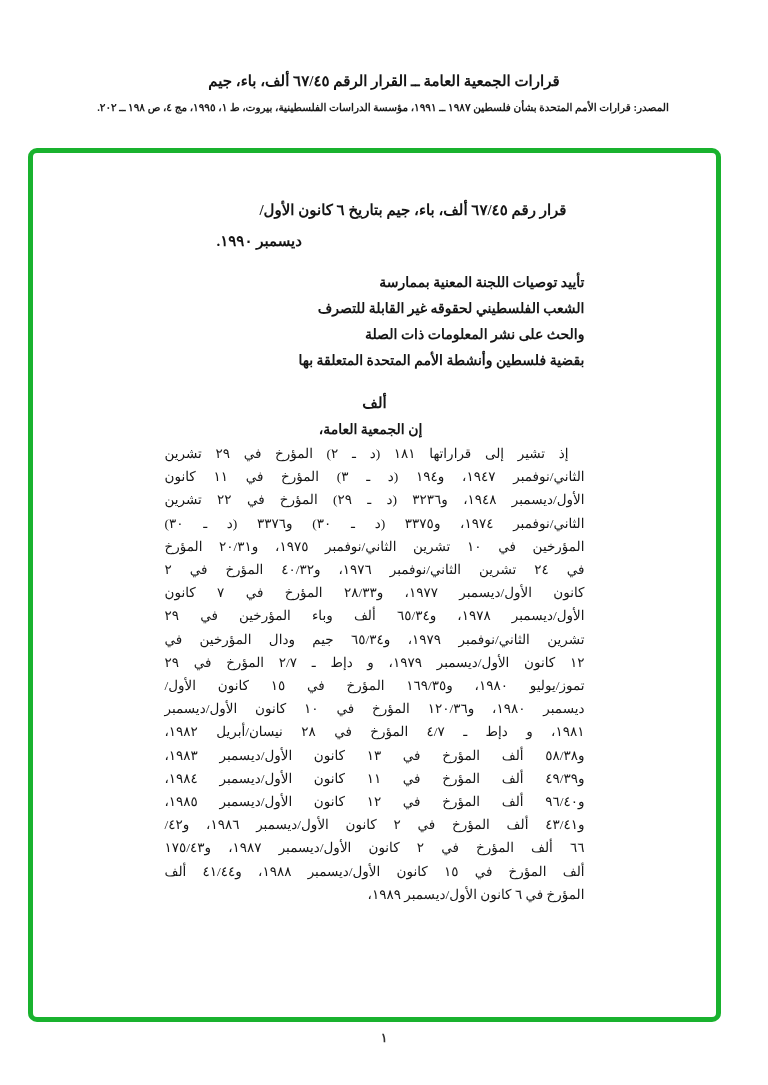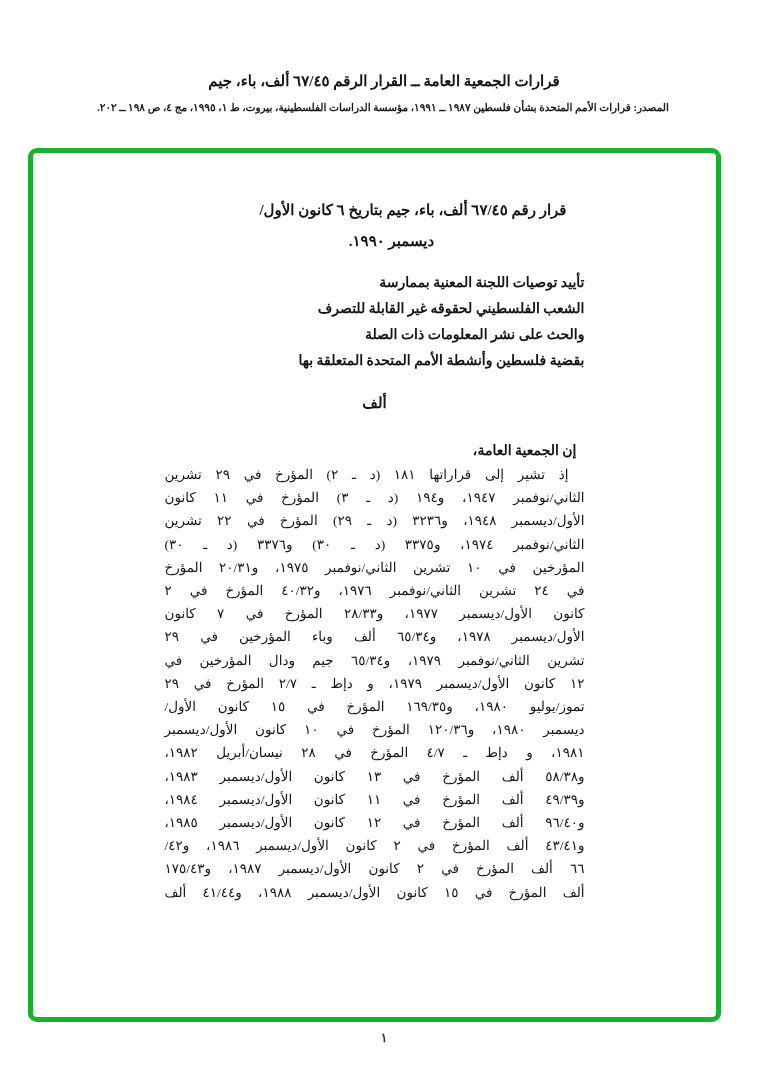--- a/index.html
+++ b/index.html
@@ -21,29 +21,29 @@
   .frame{
     position:absolute;left:28px;top:148px;width:683px;height:864px;
     border:5px solid #19b22e;border-radius:9px;background:#ffffff;
     box-sizing:content-box;
   }
   .col{width:420px;margin:42px auto 0;}
   .res-title{
     font-size:15px;font-weight:bold;line-height:31px;text-align:right;
     padding-left:4px;padding-right:18px;
   }
-  .res-title .t2{padding-left:48px;text-align:center;}
+  .res-title .t2{padding-left:48px;text-align:left;}
   .subtitle{
     margin-top:13px;font-size:14px;font-weight:bold;line-height:26px;
   }
   .section-letter{
     margin-top:20px;text-align:center;font-size:15px;font-weight:bold;
   }
   .lead{
-    margin-top:30px;text-align:right;font-weight:bold;font-size:14px;padding-right:8px;
+    margin-top:9px;text-align:center;font-weight:bold;font-size:14px;padding-right:8px;
   }
   .body-block{margin-top:4px;font-size:13.5px;line-height:23.2px;}
   .jline{text-align:justify;text-align-last:justify;}
   .jline.first{text-indent:16px;}
   .jline.last{text-align-last:right;}
   .pgnum{
     position:absolute;top:1030px;left:0;right:0;text-align:center;
     font-size:12.5px;font-weight:bold;color:#333;
   }
 </style>
@@ -88,20 +88,21 @@
           <div class="jline">١٢ كانون الأول/ديسمبر ١٩٧٩، و دإط ـ ٢/٧ المؤرخ في ٢٩</div>
           <div class="jline">تموز/يوليو ١٩٨٠، و١٦٩/٣٥ المؤرخ في ١٥ كانون الأول/</div>
           <div class="jline">ديسمبر ١٩٨٠، و١٢٠/٣٦ المؤرخ في ١٠ كانون الأول/ديسمبر</div>
           <div class="jline">١٩٨١، و دإط ـ ٤/٧ المؤرخ في ٢٨ نيسان/أبريل ١٩٨٢،</div>
           <div class="jline">و٥٨/٣٨ ألف المؤرخ في ١٣ كانون الأول/ديسمبر ١٩٨٣،</div>
           <div class="jline">و٤٩/٣٩ ألف المؤرخ في ١١ كانون الأول/ديسمبر ١٩٨٤،</div>
           <div class="jline">و٩٦/٤٠ ألف المؤرخ في ١٢ كانون الأول/ديسمبر ١٩٨٥،</div>
           <div class="jline">و٤٣/٤١ ألف المؤرخ في ٢ كانون الأول/ديسمبر ١٩٨٦، و٤٢/</div>
           <div class="jline">٦٦ ألف المؤرخ في ٢ كانون الأول/ديسمبر ١٩٨٧، و١٧٥/٤٣</div>
           <div class="jline">ألف المؤرخ في ١٥ كانون الأول/ديسمبر ١٩٨٨، و٤١/٤٤ ألف</div>
+          <div class="jline last">المؤرخ في ٦ كانون الأول/ديسمبر ١٩٨٩،</div>
         </div>
 
     </div>
   </div>
 
   <div class="pgnum">١</div>
 
 </div>
 
 </body></html>

